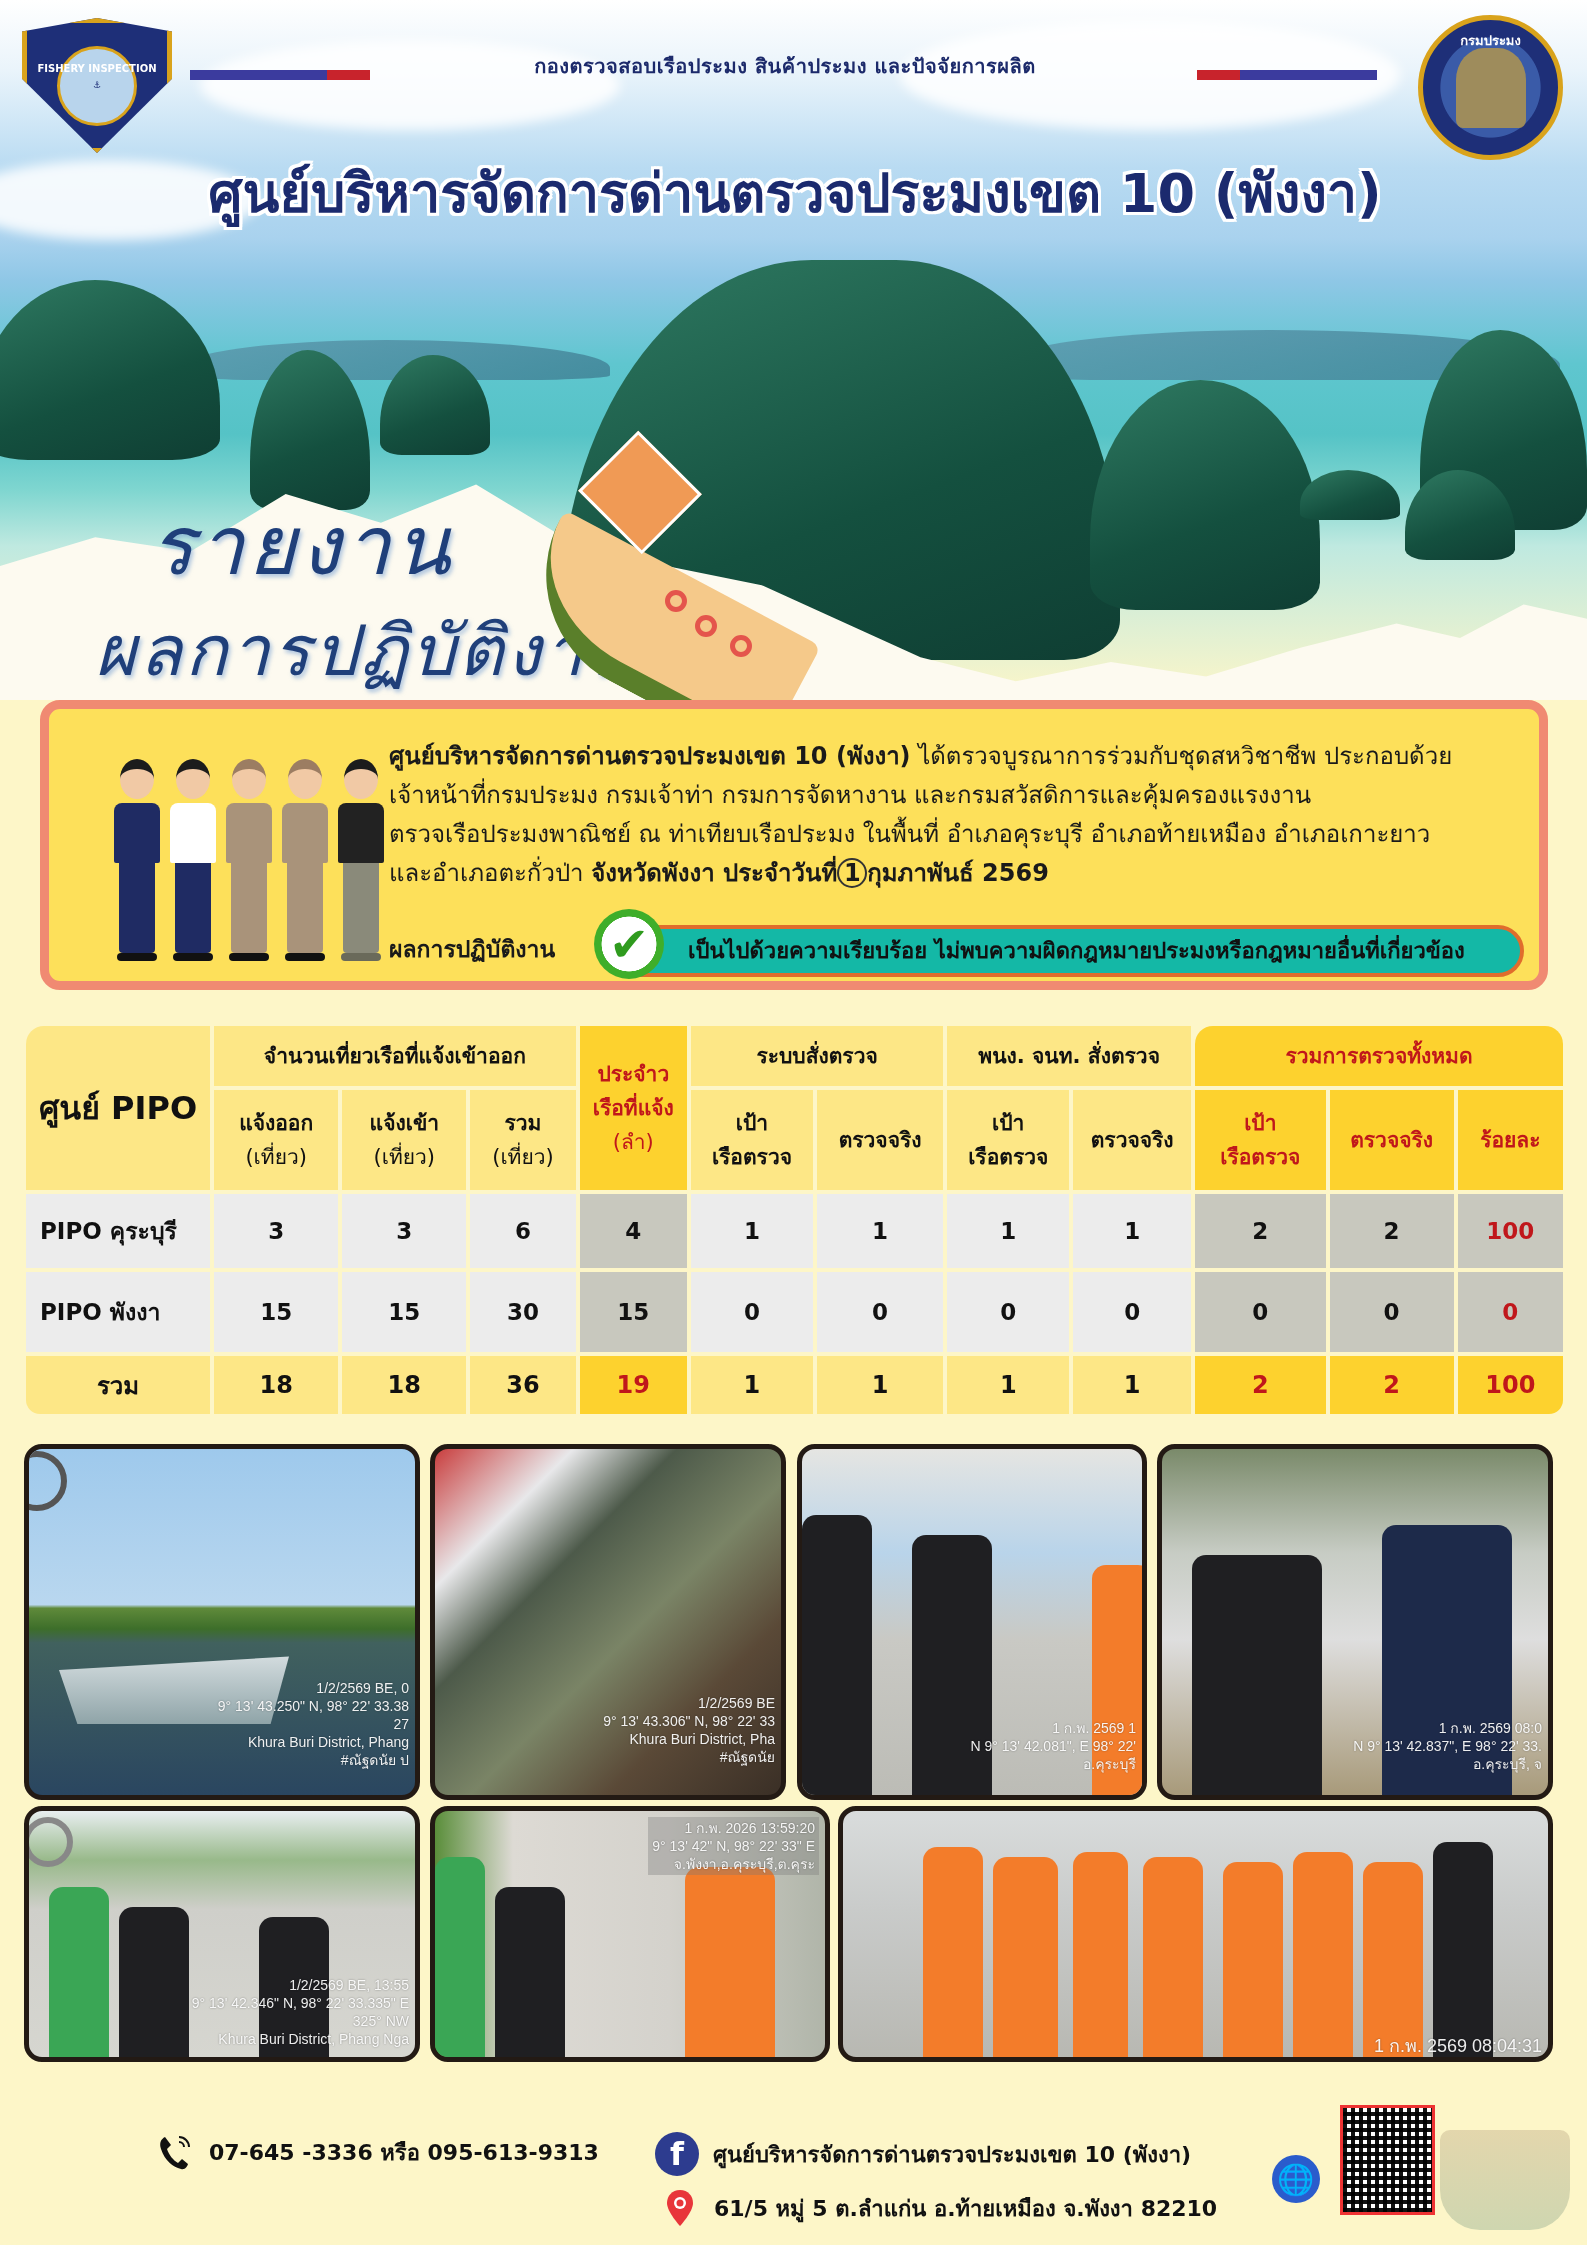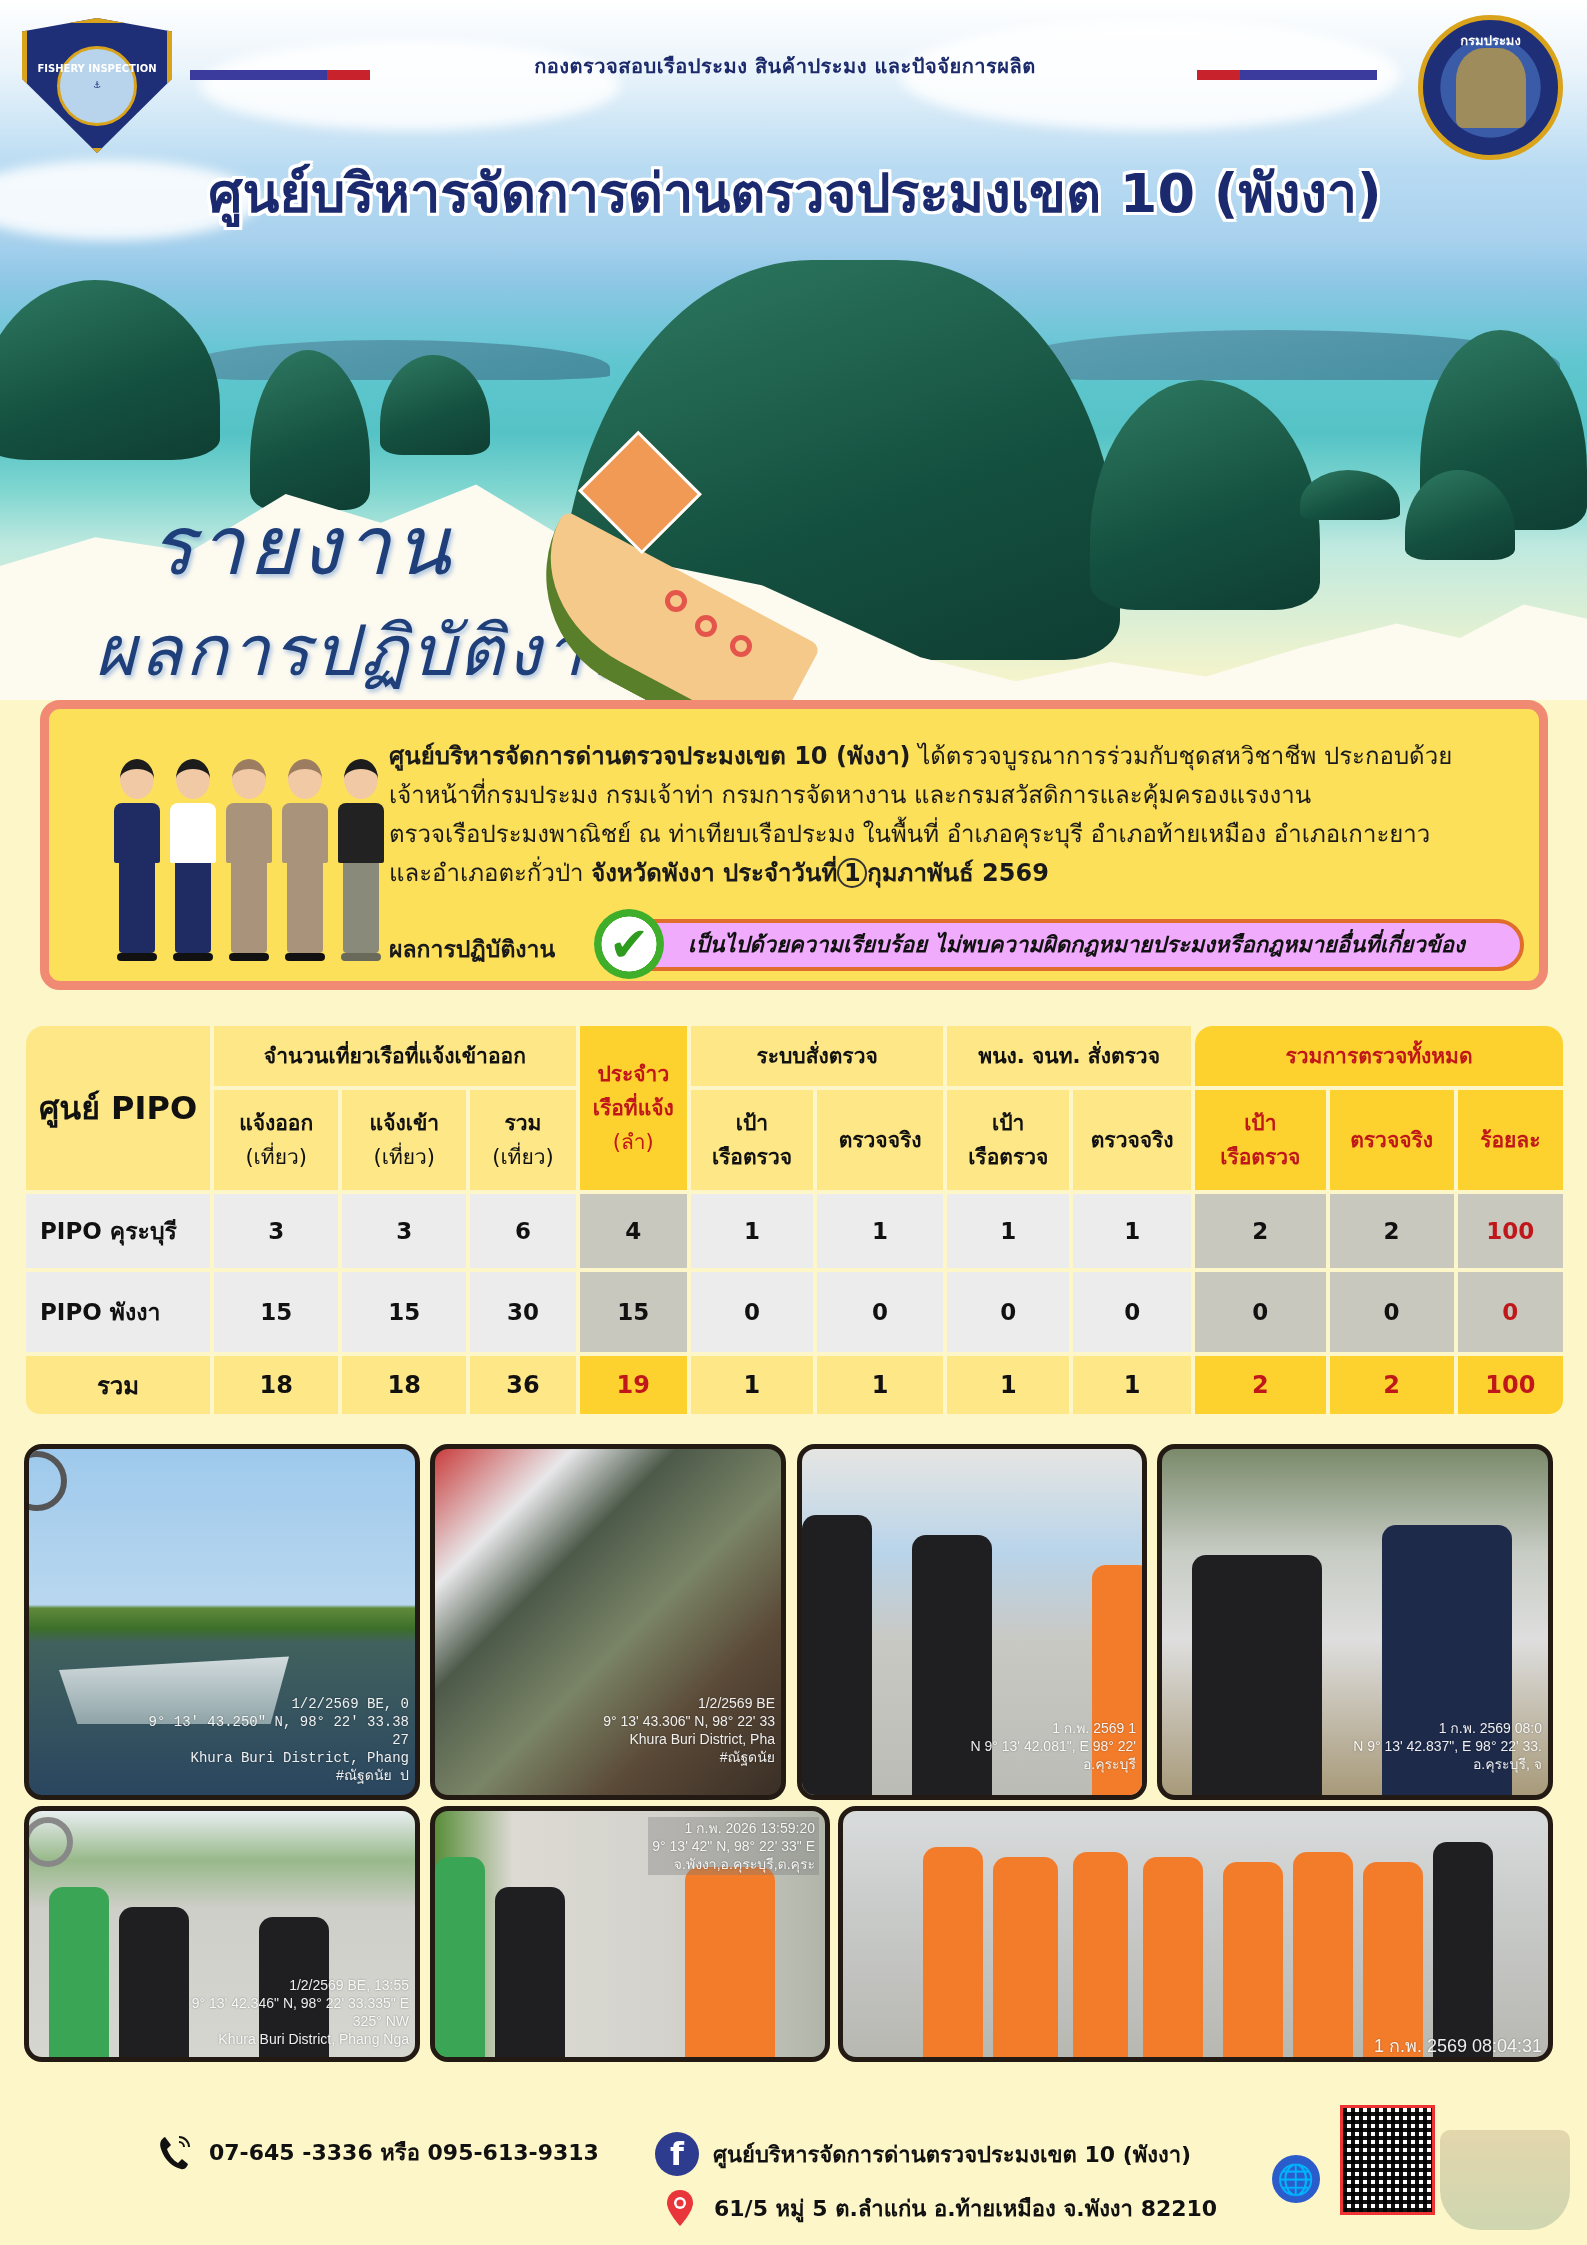--- a/index.html
+++ b/index.html
@@ -92,23 +92,23 @@
   }
   .info-text b { font-weight: bold; }
   .circled { display: inline-block; width: 30px; height: 30px; border: 2px solid #333; border-radius: 50%; text-align: center; line-height: 26px; }
   .result-label { position: absolute; left: 340px; top: 222px; font-size: 23px; font-weight: bold; color: #1a1a1a; }
   .check-icon {
     position: absolute; left: 545px; top: 200px; width: 70px; height: 70px; border-radius: 50%;
     background: radial-gradient(circle, #ffffff 0 55%, #3fae2a 56% 100%);
     display: flex; align-items: center; justify-content: center; color: #2f9b1e; font-size: 48px; font-weight: bold; z-index: 2;
   }
   .result-bar {
-    position: absolute; left: 575px; top: 210px; width: 900px; height: 52px;
-    background: #f0abfc; border: 4px solid #e06d2c; border-radius: 8px 26px 26px 8px;
-    color: #111; font-size: 22px; font-weight: bold; line-height: 44px; padding-left: 60px; font-style: italic;
+    position: absolute; left: 575px; top: 216px; width: 900px; height: 52px;
+    background: #14b8a6; border: 4px solid #e06d2c; border-radius: 8px 26px 26px 8px;
+    color: #111; font-size: 22px; font-weight: bold; line-height: 44px; padding-left: 60px;
   }
   
   .tbl-wrap { position: absolute; left: 22px; top: 1022px; width: 1545px; }
   table { border-collapse: separate; border-spacing: 4px; width: 100%; table-layout: fixed; }
   td, th { text-align: center; vertical-align: middle; font-weight: bold; font-size: 23px; color: #111; }
   th { background: #fde786; font-size: 21px; line-height: 34px; }
   th .unit { font-weight: normal; font-size: 21px; }
   th.pipo-head { font-size: 32px; border-radius: 18px 0 0 0; }
   th.hl { background: #fdd22e; color: #c0171b; }
   th.total-group { background: #fdd22e; color: #c0171b; border-radius: 18px 18px 0 0; }
@@ -358,21 +358,21 @@
         <td class="hl">2</td>
         <td class="hl last red">100</td>
       </tr>
     </tbody>
   </table>
 </div>
 
 <div class="photo p1">
   <div class="compass"></div>
   <div class="boatshape"></div>
-  <div class="ov" style="top:246px;font-family:Liberation Mono, monospace;">
+  <div class="ov" style="top:230px;">
     <div>1/2/2569 BE, 0</div>
       <div>9° 13' 43.250" N, 98° 22' 33.38</div>
       <div>27</div>
       <div>Khura Buri District, Phang</div>
       <div>#ณัฐดนัย ป</div>
   </div>
 </div>
 <div class="photo p2">
   <div class="ov" style="top:245px;">
     <div>1/2/2569 BE</div>

